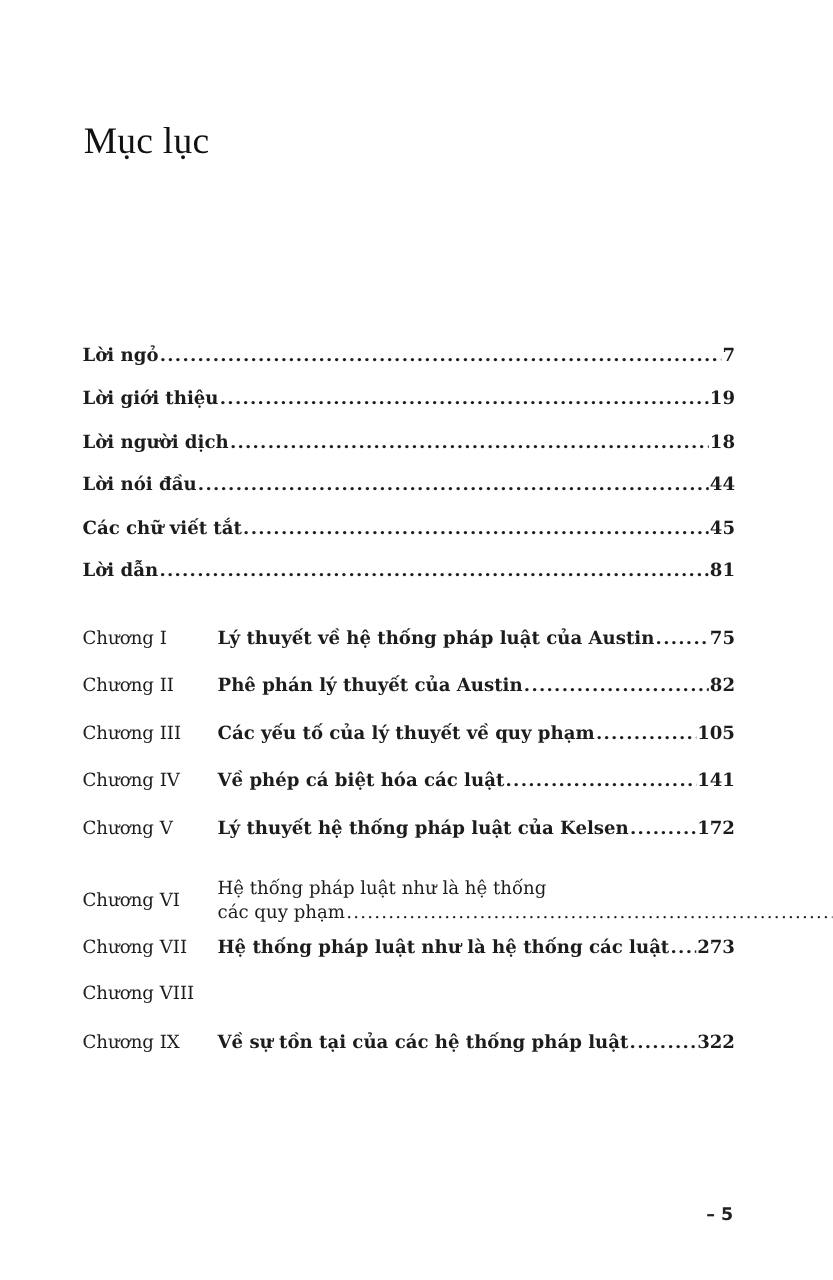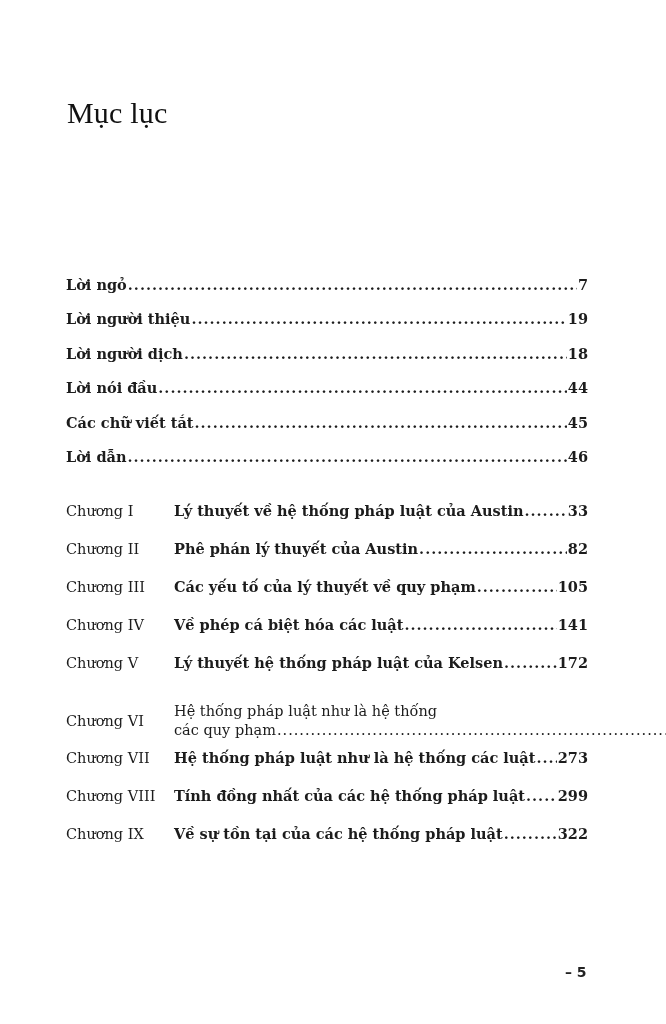--- a/index.html
+++ b/index.html
@@ -40,21 +40,21 @@
   <div class="front">
     <div class="row">
         <div class="entry">
           <span class="text">Lời ngỏ</span>
           <span class="dots"></span>
           <span class="page">7</span>
         </div>
       </div>
     <div class="row">
         <div class="entry">
-          <span class="text">Lời người thiệu</span>
+          <span class="text">Lời giới thiệu</span>
           <span class="dots"></span>
           <span class="page">19</span>
         </div>
       </div>
     <div class="row">
         <div class="entry">
           <span class="text">Lời người dịch</span>
           <span class="dots"></span>
           <span class="page">18</span>
         </div>
@@ -70,32 +70,32 @@
         <div class="entry">
           <span class="text">Các chữ viết tắt</span>
           <span class="dots"></span>
           <span class="page">45</span>
         </div>
       </div>
     <div class="row">
         <div class="entry">
           <span class="text">Lời dẫn</span>
           <span class="dots"></span>
-          <span class="page">46</span>
+          <span class="page">81</span>
         </div>
       </div>
   </div>
 
   <div class="chapters">
     <div class="row">
         <span class="label">Chương I</span>
         <div class="entry">
           <span class="text">Lý thuyết về hệ thống pháp luật của Austin</span>
           <span class="dots"></span>
-          <span class="page">33</span>
+          <span class="page">75</span>
         </div>
       </div>
     <div class="row">
         <span class="label">Chương II</span>
         <div class="entry">
           <span class="text">Phê phán lý thuyết của Austin</span>
           <span class="dots"></span>
           <span class="page">82</span>
         </div>
       </div>
@@ -136,25 +136,20 @@
     <div class="row">
         <span class="label">Chương VII</span>
         <div class="entry">
           <span class="text">Hệ thống pháp luật như là hệ thống các luật</span>
           <span class="dots"></span>
           <span class="page">273</span>
         </div>
       </div>
     <div class="row">
         <span class="label">Chương VIII</span>
-        <div class="entry">
-          <span class="text">Tính đồng nhất của các hệ thống pháp luật</span>
-          <span class="dots"></span>
-          <span class="page">299</span>
-        </div>
       </div>
     <div class="row">
         <span class="label">Chương IX</span>
         <div class="entry">
           <span class="text">Về sự tồn tại của các hệ thống pháp luật</span>
           <span class="dots"></span>
           <span class="page">322</span>
         </div>
       </div>
   </div>

